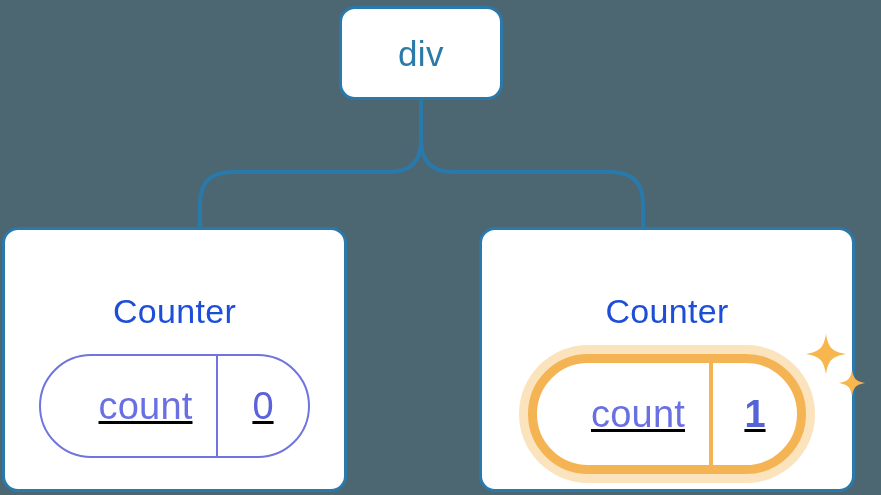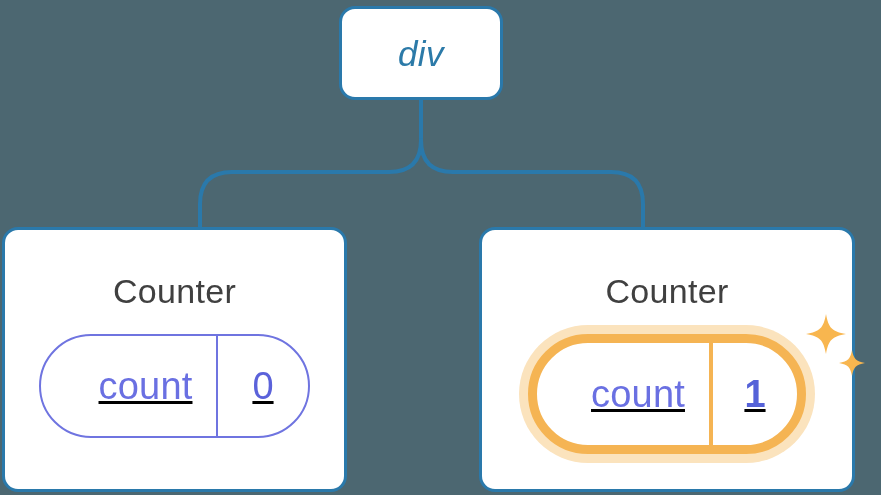--- a/index.html
+++ b/index.html
@@ -43,44 +43,43 @@
   }
 
   
   #root-node {
     left: 339px;
     top: 6px;
     width: 164px;
     height: 94px;
     justify-content: center;
     border-radius: 16px;
-    font-style: italic;
   }
   #root-node .node-title {
     font-size: 35px;
     color: #2c7aa8;
     letter-spacing: 0.5px;
     line-height: 1;
   }
 
   
   .child-node {
     top: 227px;
     height: 265px;
     justify-content: flex-start;
     border-radius: 16px;
   }
   #child-left  { left: 2px;   width: 345px; }
   #child-right { left: 479px; width: 376px; }
 
   .child-node .node-title {
     font-size: 34px;
-    color: #404040;
+    color: #1d4ed8;
     letter-spacing: 0.3px;
-    margin-top: 44px;
+    margin-top: 64px;
     line-height: 1;
   }
 
   
   .pill-wrap {
     position: relative;
     margin-top: 26px;
     display: flex;
     align-items: center;
     justify-content: center;

